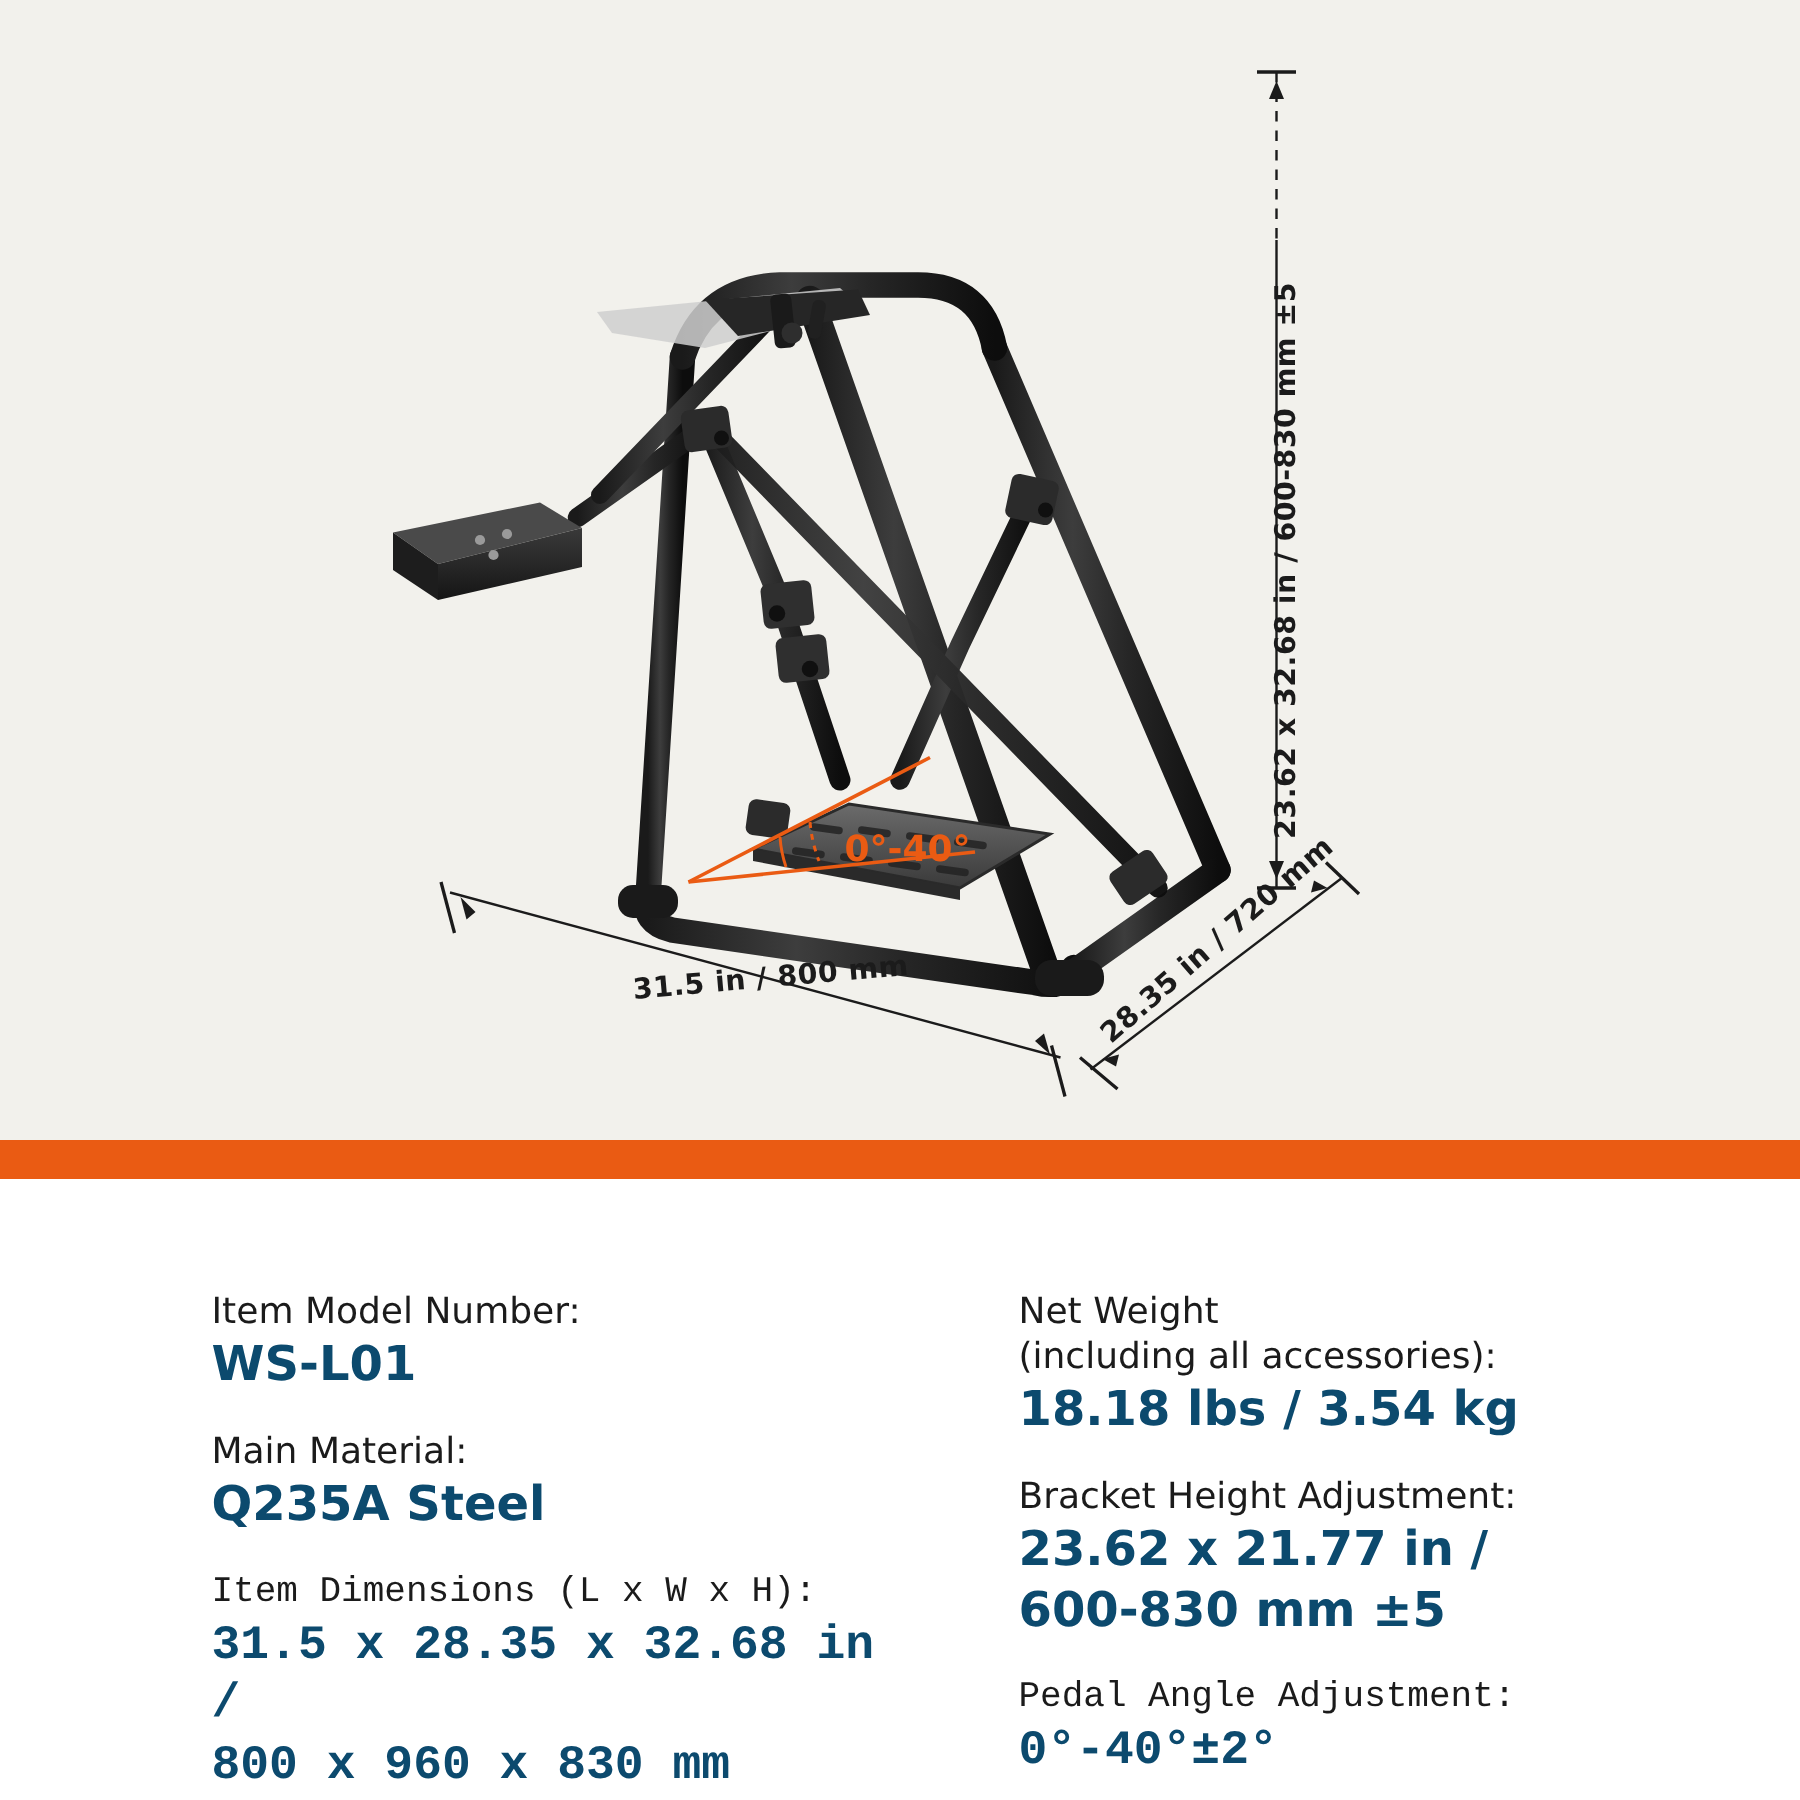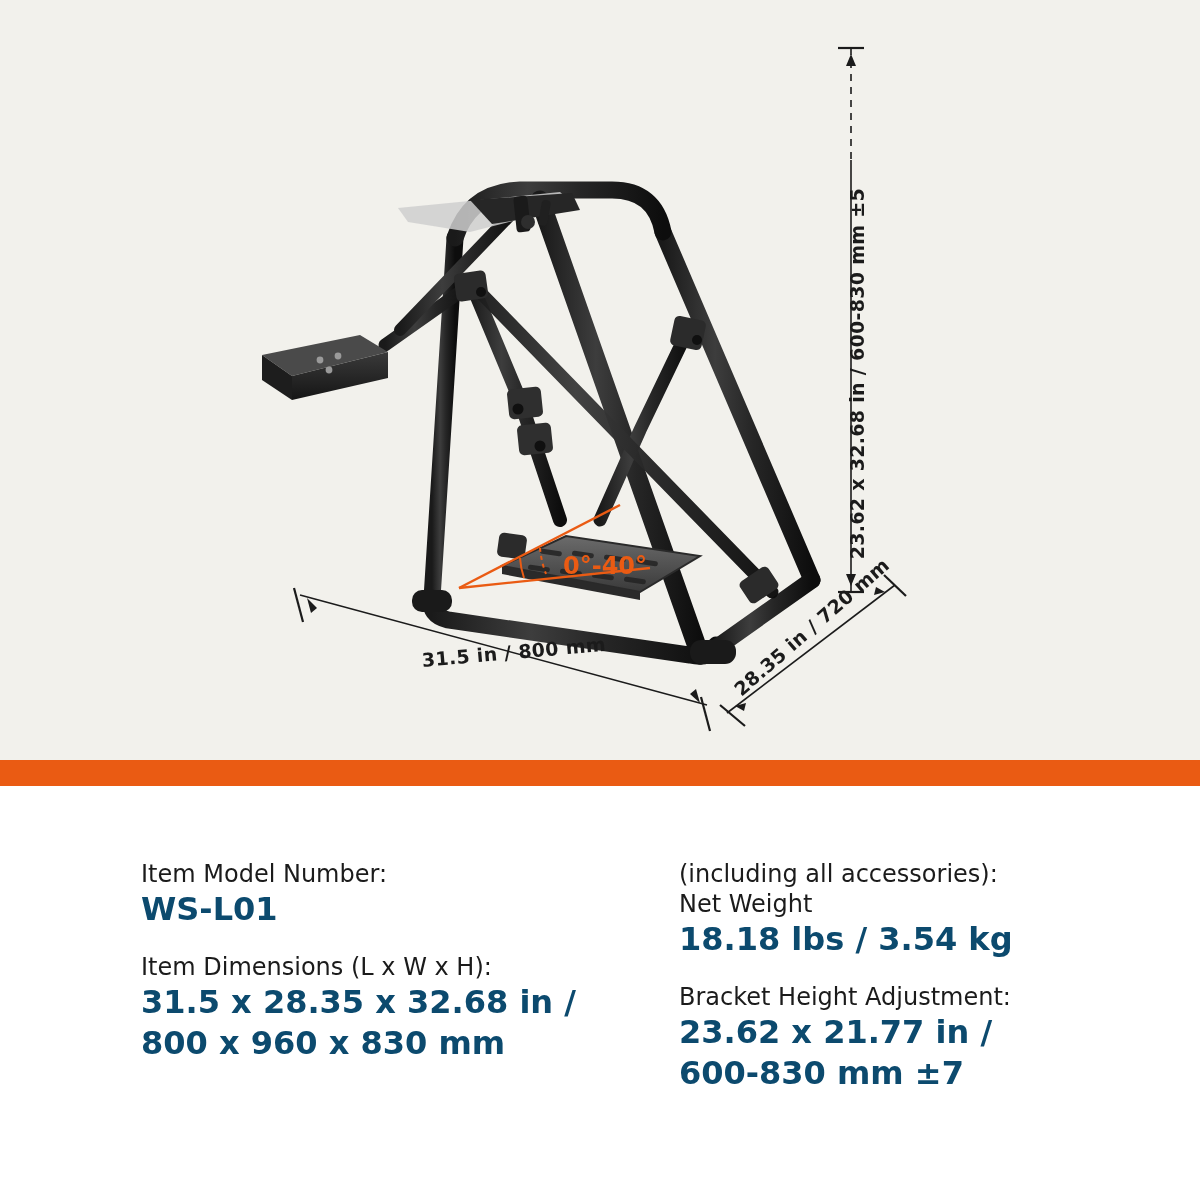--- a/index.html
+++ b/index.html
@@ -87,21 +87,21 @@
     height: 490px;
     background: #ffffff;
   }
   .spec-col {
     position: absolute;
     top: 74px;
   }
   .spec-col.left  { left: 141px; width: 480px; }
   .spec-col.right { left: 679px; width: 490px; }
   .spec-block { margin-bottom: 24px; }
-  .spec-block:last-child { margin-bottom: 0; }
+  .spec-block:last-child { margin-bottom: 0; font-family: Liberation Mono, monospace; }
   .spec-label {
     font-size: 24px;
     color: #1b1b1b;
     line-height: 1.24;
     font-weight: normal;
   }
   .spec-value {
     font-size: 32px;
     color: #0c4a6e;
     font-weight: bold;
@@ -253,40 +253,48 @@
 
   <div class="specs">
 
     <div class="spec-col left">
 
       <div class="spec-block">
         <div class="spec-label">Item Model Number:</div>
         <div class="spec-value">WS-L01</div>
       </div>
 
+      <div class="spec-block">
+        <div class="spec-label">Main Material:</div>
+        <div class="spec-value">Q235A Steel</div>
+      </div>
 
       <div class="spec-block">
         <div class="spec-label">Item Dimensions (L x W x H):</div>
         <div class="spec-value">31.5 x 28.35 x 32.68 in /</div>
         <div class="spec-value small-gap">800 x 960 x 830 mm</div>
       </div>
 
     </div>
 
     <div class="spec-col right">
 
       <div class="spec-block">
+        <div class="spec-label">Net Weight</div>
         <div class="spec-label">(including all accessories):</div>
-        <div class="spec-label">Net Weight</div>
         <div class="spec-value">18.18 lbs / 3.54 kg</div>
       </div>
 
       <div class="spec-block">
         <div class="spec-label">Bracket Height Adjustment:</div>
         <div class="spec-value">23.62 x 21.77 in /</div>
-        <div class="spec-value small-gap">600-830 mm ±7</div>
-      </div>
-
+        <div class="spec-value small-gap">600-830 mm ±5</div>
+      </div>
+
+      <div class="spec-block">
+        <div class="spec-label">Pedal Angle Adjustment:</div>
+        <div class="spec-value">0°-40°±2°</div>
+      </div>
 
     </div>
   </div>
 
 </div>
 
 </body></html>

